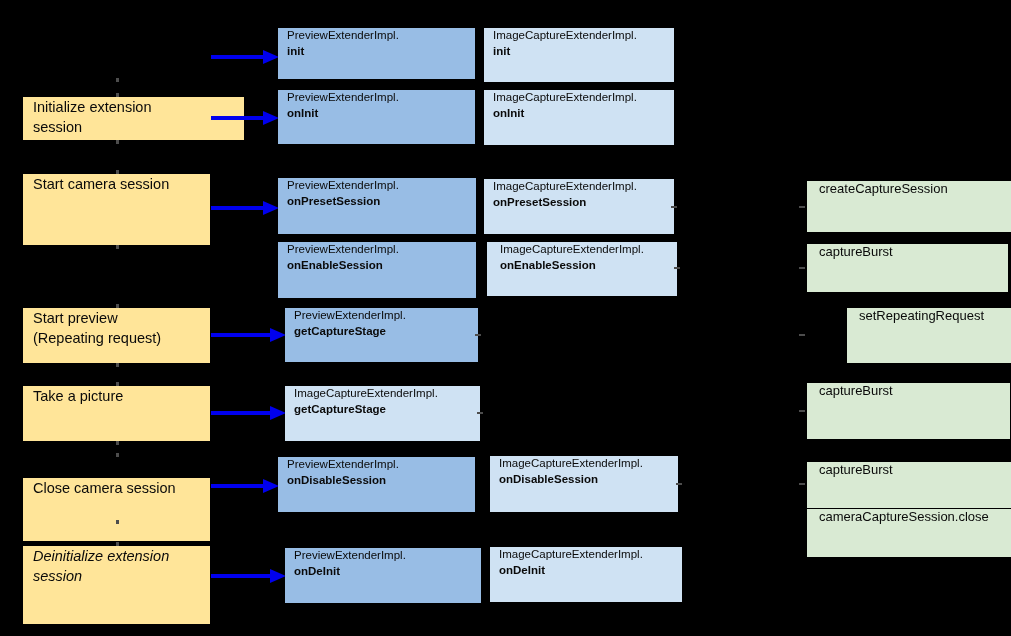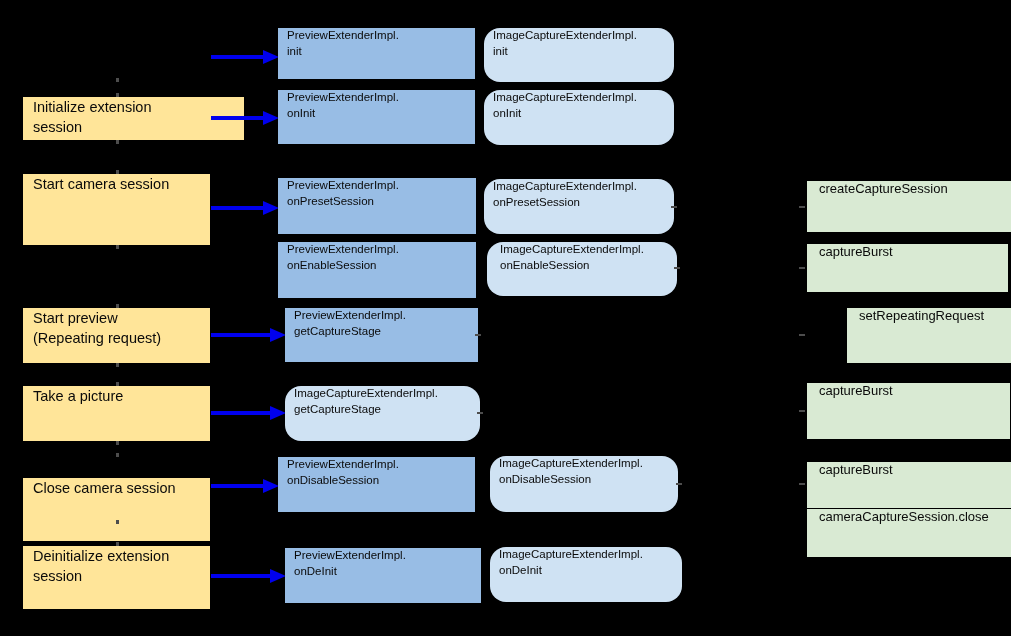--- a/index.html
+++ b/index.html
@@ -26,22 +26,22 @@
     padding-right: 8px;
     white-space: pre-line;
   }
   .impl {
     font-size: 11.5px;
     line-height: 15.5px;
     padding-left: 9px;
     padding-right: 4px;
   }
   .impl.preview { background: var(--preview-fill, #98BDE5); }
-  .impl.capture { background: var(--capture-fill, #CFE2F3); border-radius: 16px; }
-  .impl .method { font-weight: normal; }
+  .impl.capture { background: var(--capture-fill, #CFE2F3); }
+  .impl .method { font-weight: bold; }
   .camera2 {
     background: var(--camera2-fill, #D9EAD3);
     font-size: 13px;
     padding-left: 12px;
     padding-right: 6px;
   }
   .arrow {
     position: absolute;
     height: 14px;
     display: flex;
@@ -64,21 +64,21 @@
 
 <div class="canvas">
 
   <div class="box step" style="left:23px; top:97px; width:221px; height:43px;"><span>Initialize extension
 session</span></div>
   <div class="box step" style="left:23px; top:174px; width:187px; height:71px;"><span>Start camera session</span></div>
   <div class="box step" style="left:23px; top:308px; width:187px; height:55px;"><span>Start preview
 (Repeating request)</span></div>
   <div class="box step" style="left:23px; top:386px; width:187px; height:55px;"><span>Take a picture</span></div>
   <div class="box step" style="left:23px; top:478px; width:187px; height:63px;"><span>Close camera session</span></div>
-  <div class="box step" style="left:23px; top:546px; width:187px; height:63px;"><span>Deinitialize extension
+  <div class="box step" style="left:23px; top:546px; width:187px; height:78px;font-style:italic;"><span>Deinitialize extension
 session</span></div>
 
   <div class="arrow" style="left:211px; top:50px; width:68px;">
       <div class="arrow-line"></div>
       <div class="arrow-head"></div>
     </div>
   <div class="arrow" style="left:211px; top:111px; width:68px;">
       <div class="arrow-line"></div>
       <div class="arrow-head"></div>
     </div>

